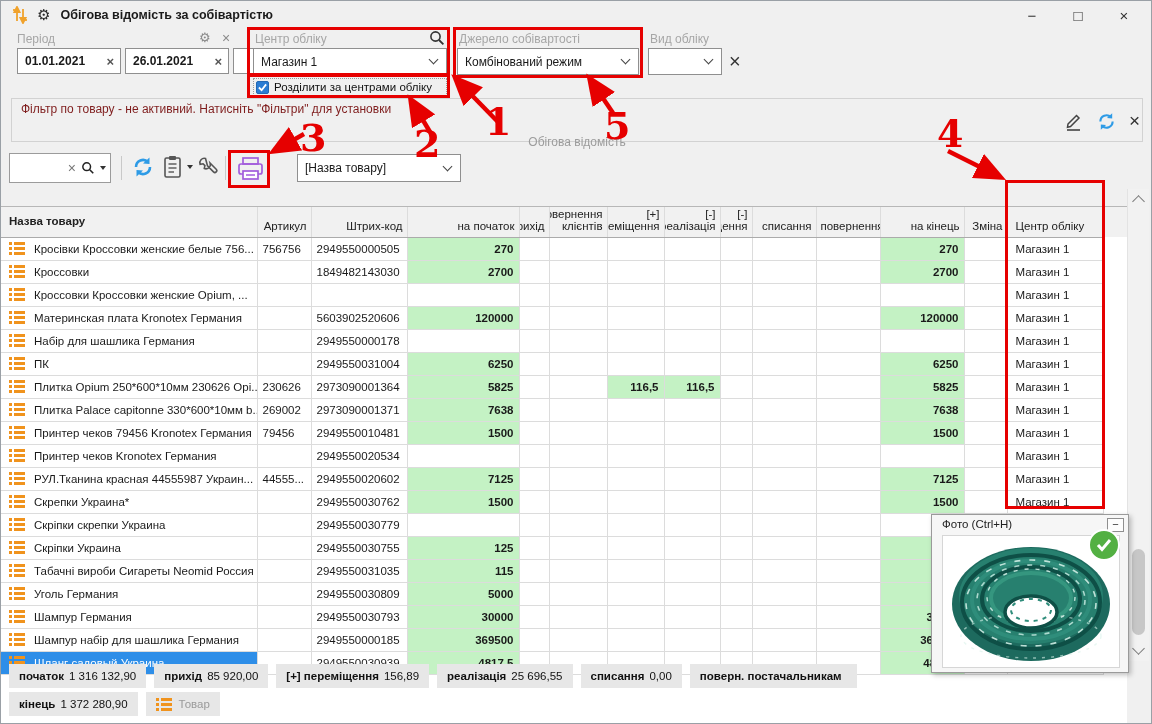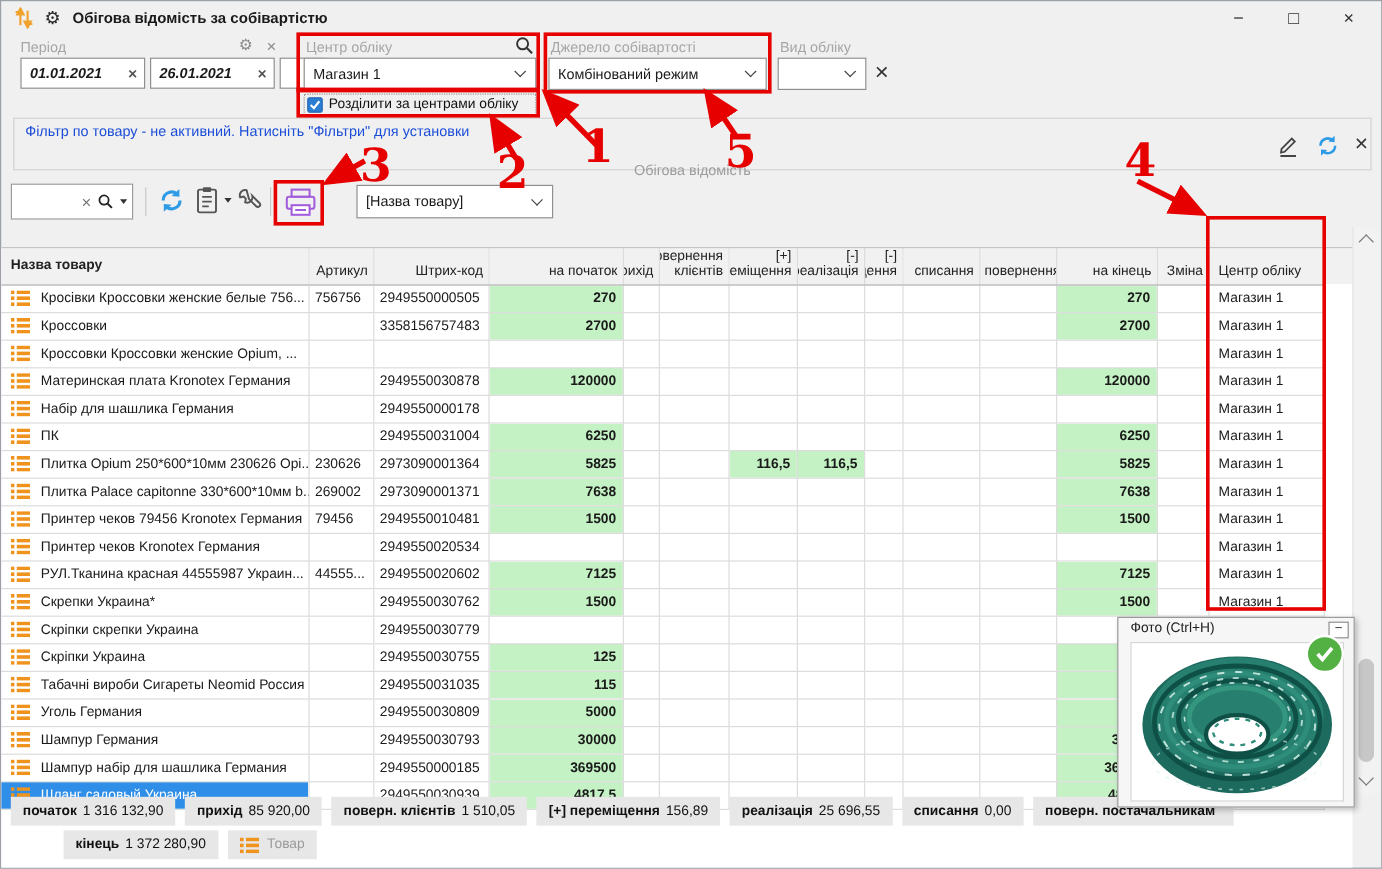--- a/index.html
+++ b/index.html
@@ -15,21 +15,21 @@
   .titlebar { left:0; top:0; width:1152px; height:28px; display:flex; align-items:center; }
   .app-icon { margin-left:10px; width:18px; height:18px; }
   .gear-glyph { font-size:15px; color:#2b2b2b; margin-left:8px; }
   .win-title { font-weight:bold; font-size:12.5px; margin-left:10px; }
   .win-controls { position:absolute; right:6px; top:0; height:28px; display:flex; }
   .win-btn { width:46px; height:28px; display:flex; align-items:center; justify-content:center;
              font-size:15px; color:#333; cursor:default; }
 
   
   .lbl { color:#a6a6a6; font-size:12px; }
-  .field { background:#fff; border:1px solid #8f8f8f; display:flex; align-items:center; font-size:12px;font-style:italic; }
+  .field { background:#fff; border:1px solid #8f8f8f; display:flex; align-items:center; font-size:12px; }
   .date-input { left:16px; top:47px; width:104px; height:26px; padding-left:7px; font-weight:bold; }
   .date-input.d2 { left:124px; }
   .mini-x { margin-left:auto; margin-right:6px; color:#555; font-size:13px; }
   .cal-btn { left:232px; top:47px; width:22px; height:26px; background:#fff; border:1px solid #8f8f8f;
              display:flex; align-items:center; justify-content:center;padding-left:36px; }
   .cal-inner { width:14px; height:15px; border:1px solid #555; border-top:3px solid #555;
                font-size:8px; font-weight:bold; text-align:center; line-height:11px; }
   .combo { background:#fff; border:1px solid #8f8f8f; display:flex; align-items:center;
            font-size:12px; padding-left:7px; }
   .chev { width:7px; height:7px; border-right:1.5px solid #444; border-bottom:1.5px solid #444;
@@ -38,21 +38,21 @@
                   border:1px dotted #9a9a9a; background:#f0f0f0; }
   .checkbox { width:13px; height:13px; background:#2b7cd3; border:1px solid #2468b3; border-radius:2px;
               margin-left:2px; display:flex; align-items:center; justify-content:center; }
   .checkbox svg { width:9px; height:9px; }
   .checkbox-label { font-size:11.5px; margin-left:5px; color:#111; }
   .icon-gray { color:#8a8a8a; font-size:13px; }
   .big-x { font-size:20px; color:#333; }
 
   
   .filter-box { left:10px; top:97px; width:1132px; height:44px; border:1px solid #d2d2d2; }
-  .filter-text { left:20px; top:101px; font-size:12px; color:#1d4ed8; }
+  .filter-text { left:20px; top:101px; font-size:12px; color:#7f1d1d; }
   .fi-icons { left:1062px; top:109px; display:flex; gap:12px; align-items:center; }
 
   .caption { left:0; top:134px; width:1152px; text-align:center; font-size:12px; color:#9c9c9c; }
 
   
   .toolbar { left:0; top:148px; width:1152px; height:40px; }
   .search-box { left:8px; top:4px; width:102px; height:30px; background:#fff; border:1px solid #9b9b9b;
                 display:flex; align-items:center; justify-content:flex-end; padding-right:4px; gap:5px; }
   .tb-sep { width:1px; height:24px; background:#c9c9c9; position:absolute; top:7px; }
   .tb-ico { position:absolute; top:6px; }
@@ -84,21 +84,21 @@
   
   .vscroll { left:1126px; top:188px; width:22px; height:472px; background:#f2f2f2; border-left:1px solid #e3e3e3; }
   .sb-arrow { position:absolute; left:6px; width:9px; height:9px; border-right:1.6px solid #7a7a7a;
               border-bottom:1.6px solid #7a7a7a; }
   .sb-up { top:8px; transform:rotate(-135deg); }
   .sb-down { bottom:8px; transform:rotate(45deg); }
   .sb-thumb { position:absolute; left:4px; top:360px; width:13px; height:86px; background:#c7c7c7; border-radius:7px; }
 
   
   .statusbar { left:0; top:663px; width:1152px; display:flex; }
-  .statusbar2 { top:691px;padding-left:44px; }
+  .statusbar2 { top:691px; }
   .chip { background:#e7e7e7; height:24px; line-height:24px; margin-left:8px; padding:0 10px;
           font-size:11.5px; white-space:nowrap; color:#111; }
   .chip b { margin-right:5px; }
   .chip-obj { display:flex; align-items:center; gap:7px; color:#9a9a9a; }
 
   
   .photo-pop { left:930px; top:513px; width:198px; height:159px; background:#f6f6f6; border:1px solid #9a9a9a;
                box-shadow:2px 2px 5px rgba(0,0,0,.25); z-index:40; }
   .photo-title { position:absolute; left:10px; top:3px; font-size:11.5px; color:#222;text-align:right; }
   .photo-min { position:absolute; right:4px; top:3px; width:17px; height:14px; border:1px solid #8f8f8f;
@@ -367,21 +367,21 @@
                   <rect y="5" width="3" height="3"></rect>
                   <rect x="5" y="5" width="11" height="3"></rect>
                   <rect y="10" width="3" height="3"></rect>
                   <rect x="5" y="10" width="11" height="3"></rect>
                 </g>
               </svg>
               <span>Кроссовки</span>
             </span>
           </td>
           <td></td>
-          <td>3358156757483</td>
+          <td>1849482143030</td>
           <td class="num green">2700</td>
           <td class="num"></td>
           <td class="num"></td>
           <td class="num"></td>
           <td class="num"></td>
           <td class="num"></td>
           <td class="num"></td>
           <td class="num"></td>
           <td class="num green">2700</td>
           <td class="num"></td>
@@ -429,21 +429,21 @@
                   <rect y="5" width="3" height="3"></rect>
                   <rect x="5" y="5" width="11" height="3"></rect>
                   <rect y="10" width="3" height="3"></rect>
                   <rect x="5" y="10" width="11" height="3"></rect>
                 </g>
               </svg>
               <span>Материнская плата Kronotex Германия</span>
             </span>
           </td>
           <td></td>
-          <td>2949550030878</td>
+          <td>5603902520606</td>
           <td class="num green">120000</td>
           <td class="num"></td>
           <td class="num"></td>
           <td class="num"></td>
           <td class="num"></td>
           <td class="num"></td>
           <td class="num"></td>
           <td class="num"></td>
           <td class="num green">120000</td>
           <td class="num"></td>
@@ -921,21 +921,20 @@
 
 <div class="abs vscroll">
   <div class="sb-arrow sb-up"></div>
   <div class="sb-thumb"></div>
   <div class="sb-arrow sb-down"></div>
 </div>
 
 <div class="abs statusbar" id="status1">
     <div class="chip"><b>початок</b><span>1 316 132,90</span></div>
     <div class="chip"><b>прихід</b><span>85 920,00</span></div>
-    <div class="chip"><b>поверн. клієнтів</b><span>1 510,05</span></div>
     <div class="chip"><b>[+] переміщення</b><span>156,89</span></div>
     <div class="chip"><b>реалізація</b><span>25 696,55</span></div>
     <div class="chip"><b>списання</b><span>0,00</span></div>
     <div class="chip"><b>поверн. постачальникам</b></div>
   </div>
 <div class="abs statusbar statusbar2">
   <div class="chip">
     <b>кінець</b><span>1 372 280,90</span>
   </div>
   <div class="chip chip-obj">

